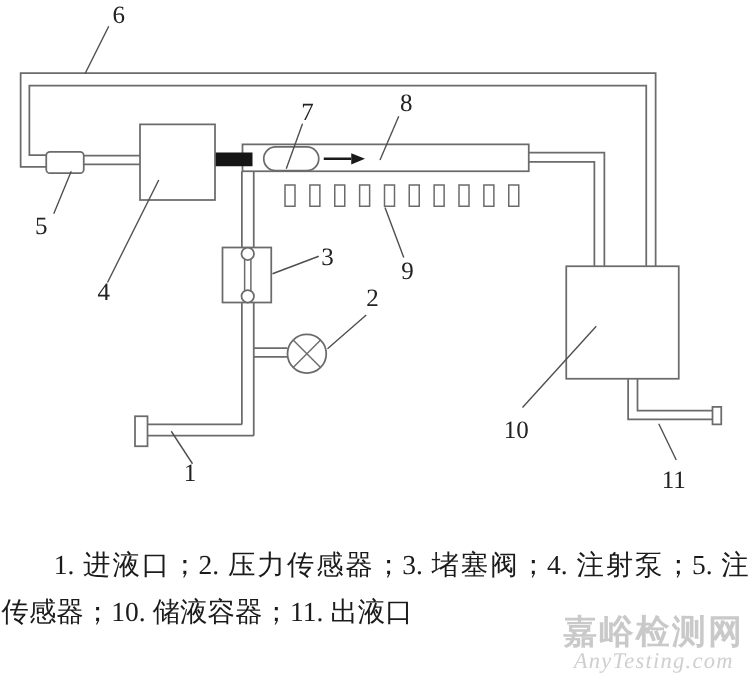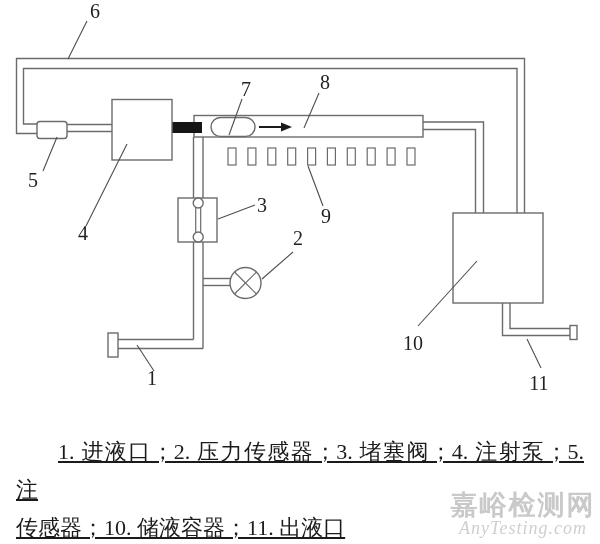--- a/index.html
+++ b/index.html
@@ -13,21 +13,21 @@
   .thin{fill:none;stroke:#6b6b6b;stroke-width:1.2;}
   .leader{fill:none;stroke:#4e4e4e;stroke-width:1.1;}
   .lbl{fill:#222222;font-size:20px;font-family:"Liberation Serif","DejaVu Serif",serif;text-anchor:middle;}
   .darkfill{fill:#151515;stroke:none;}
   .arrowline{stroke:#1a1a1a;stroke-width:2;fill:none;}
   .arrowhead{fill:#1a1a1a;stroke:none;}
   .caption{
     position:absolute;left:0;top:433px;width:600px;
     font-size:22px;line-height:38px;color:#1b1b1b;z-index:2;
   }
-  .caption p{margin:0;padding:0 16px;text-align:justify;text-align-last:justify;text-decoration:underline;}
+  .caption p{margin:0;padding:0 1px;text-align:justify;text-align-last:justify;}
   .caption p.first{text-indent:42px;}
   .caption p.last{text-align:left;text-align-last:left;}
   .watermark{
     position:absolute;left:438px;top:492px;width:170px;text-align:center;
     color:#c9c9c9;z-index:1;user-select:none;
   }
   .watermark .wm-cn{font-size:27px;font-weight:600;letter-spacing:2px;line-height:26px;}
   .watermark .wm-en{font-size:18px;font-style:italic;letter-spacing:1px;line-height:20px;color:#cfcfcf;}
 </style>
 </head>

